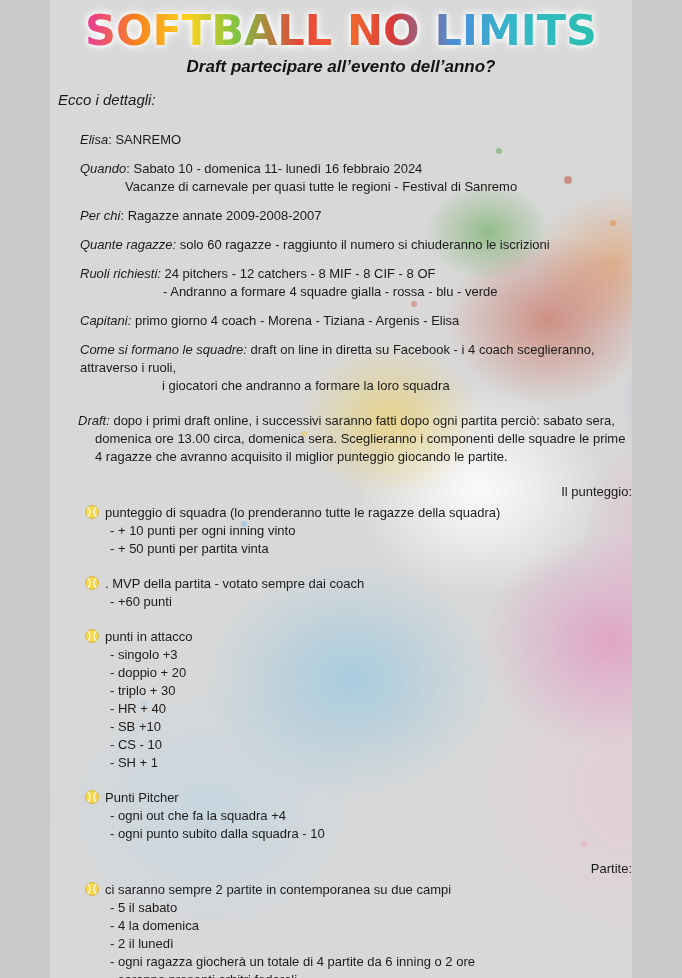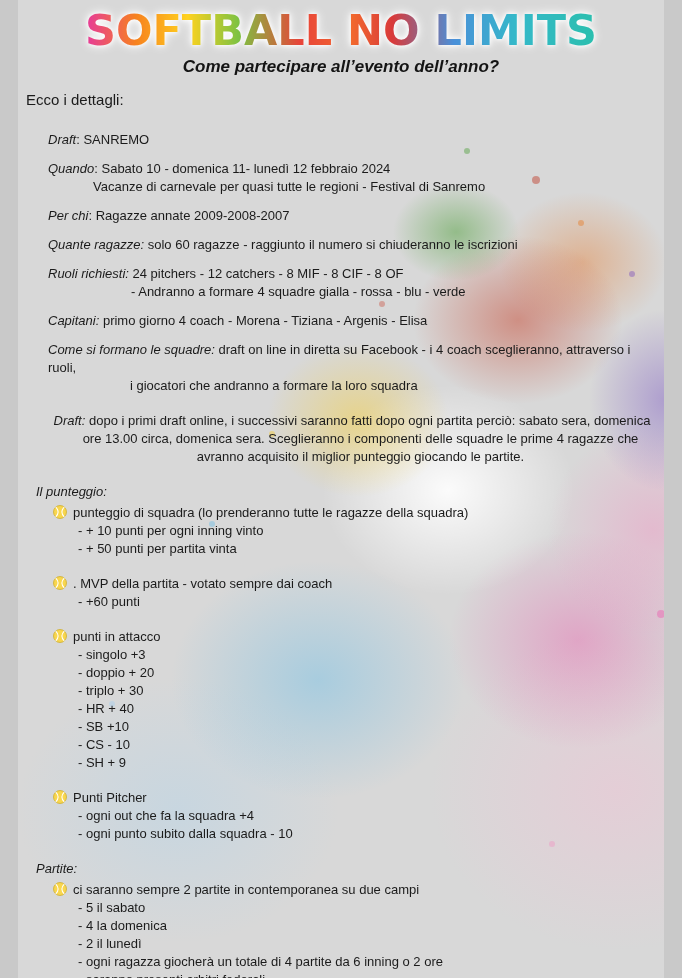--- a/index.html
+++ b/index.html
@@ -1,20 +1,20 @@
 <!DOCTYPE html>
 <html><head>
 <meta charset="utf-8">
 <style>
   * { box-sizing: border-box; }
   html, body { margin: 0; padding: 0; background: #c9c9c9; }
 
   .page {
     position: relative;
-    width: 646px;
+    width: 582px;
     height: 978px;
     margin: 0 auto;
     overflow: hidden;
     font-family: "Liberation Sans", "DejaVu Sans", sans-serif;
     font-size: 13px;
     line-height: 18px;
     color: #1b1b1b;
     background-color: #d8d8d8;
     background-image:
       radial-gradient(90px 70px at 438px 232px,  rgba(80,160,60,0.50)  0%, rgba(80,160,60,0)  70%),
@@ -76,43 +76,43 @@
     text-align: center;
     font-size: 17px;
     line-height: 22px;
     font-weight: bold;
     font-style: italic;
     color: #141414;
     margin-top: 2px;
   }
 
   .intro {
+    font-style: italic;
     font-size: 15px;
     line-height: 19px;
     margin: 12px 0 0 8px;
   }
 
   .detail { margin: 11px 8px 0 30px; }
   .detail.first { margin-top: 22px; }
   .lbl { font-style: italic; }
 
   .line2-quando { margin-left: 45px; }
   .line2-ruoli  { margin-left: 83px; }
   .line2-come   { margin-left: 82px; }
 
   .draft {
     margin: 17px 6px 0 28px;
     padding-left: 17px;
     text-indent: -17px;
-    text-align: center;
   }
 
   .section-heading {
-    font-style: italic;
     margin: 17px 0 0 18px;
+    text-align: right;
   }
 
   .bullet-item { margin: 17px 0 0 35px; }
   .bullet-item.first { margin-top: 3px; }
 
   .ball {
     display: inline-block;
     width: 14px;
     height: 14px;
     margin-right: 6px;
@@ -122,27 +122,27 @@
 
   .sub { margin-left: 25px; }
 </style>
 </head>
 <body>
 
 <div class="page">
   <div class="content">
 
     <h1 class="title">SOFTBALL NO LIMITS</h1>
-    <div class="subtitle">Come partecipare all’evento dell’anno?</div>
+    <div class="subtitle">Draft partecipare all’evento dell’anno?</div>
     <div class="intro">Ecco i dettagli:</div>
 
-    <div class="detail first"><span class="lbl">Draft</span><span>: SANREMO</span></div>
+    <div class="detail first"><span class="lbl">Elisa</span><span>: SANREMO</span></div>
 
     <div class="detail">
-      <div><span class="lbl">Quando</span><span>: Sabato 10 - domenica 11- lunedì 12 febbraio 2024</span></div>
+      <div><span class="lbl">Quando</span><span>: Sabato 10 - domenica 11- lunedì 16 febbraio 2024</span></div>
       <div class="line2-quando">Vacanze di carnevale per quasi tutte le regioni - Festival di Sanremo</div>
     </div>
 
     <div class="detail"><span class="lbl">Per chi</span><span>: Ragazze annate 2009-2008-2007</span></div>
 
     <div class="detail"><span class="lbl">Quante ragazze:</span><span> solo 60 ragazze - raggiunto il numero si chiuderanno le iscrizioni</span></div>
 
     <div class="detail">
       <div><span class="lbl">Ruoli richiesti:</span><span> 24 pitchers - 12 catchers - 8 MIF - 8 CIF - 8 OF</span></div>
       <div class="line2-ruoli">- Andranno a formare 4 squadre gialla - rossa - blu - verde</div>
@@ -186,21 +186,21 @@
               <circle cx="8" cy="8" r="7.4" fill="none" stroke="#cfae2a" stroke-width="0.9"></circle>
               <path d="M3.2 2.4 C6.4 5.8, 6.4 10.2, 3.2 13.6" fill="none" stroke="#ffffff" stroke-width="1.2"></path>
               <path d="M12.8 2.4 C9.6 5.8, 9.6 10.2, 12.8 13.6" fill="none" stroke="#ffffff" stroke-width="1.2"></path>
             </svg></span><span>punti in attacco</span></div>
       <div class="sub">- singolo +3</div>
       <div class="sub">- doppio + 20</div>
       <div class="sub">- triplo + 30</div>
       <div class="sub">- HR + 40</div>
       <div class="sub">- SB +10</div>
       <div class="sub">- CS - 10</div>
-      <div class="sub">- SH + 9</div>
+      <div class="sub">- SH + 1</div>
     </div>
 
     <div class="bullet-item">
       <div><span class="ball"><svg viewBox="0 0 16 16" width="14" height="14">
               <circle cx="8" cy="8" r="7.4" fill="#f8d64e"></circle>
               <circle cx="8" cy="8" r="7.4" fill="none" stroke="#cfae2a" stroke-width="0.9"></circle>
               <path d="M3.2 2.4 C6.4 5.8, 6.4 10.2, 3.2 13.6" fill="none" stroke="#ffffff" stroke-width="1.2"></path>
               <path d="M12.8 2.4 C9.6 5.8, 9.6 10.2, 12.8 13.6" fill="none" stroke="#ffffff" stroke-width="1.2"></path>
             </svg></span><span>Punti Pitcher</span></div>
       <div class="sub">- ogni out che fa la squadra +4</div>

